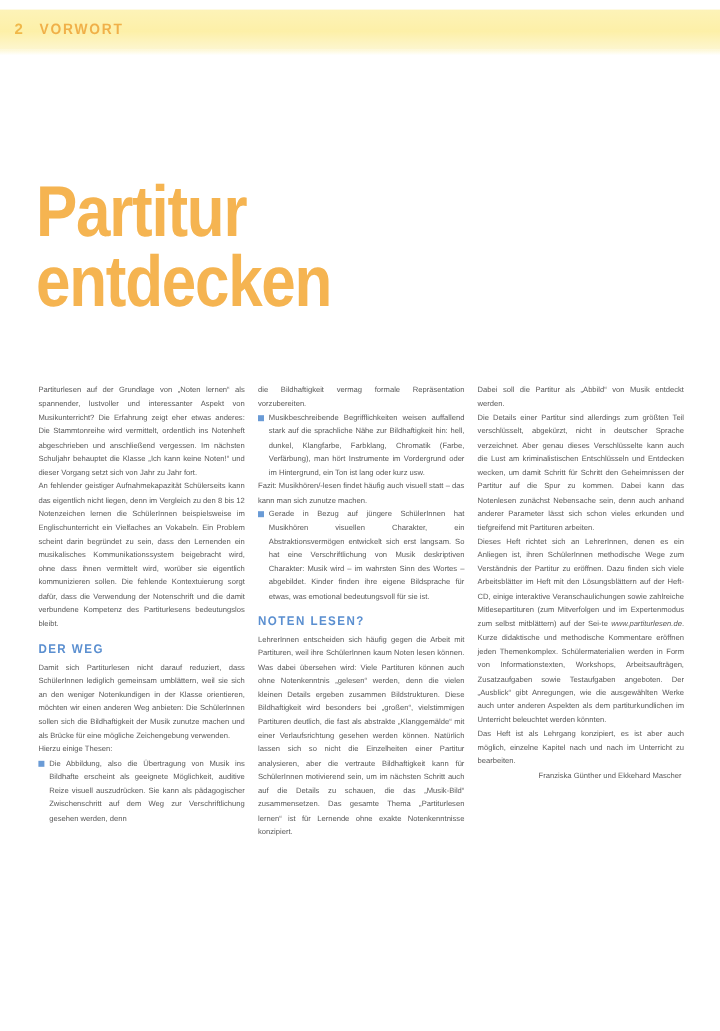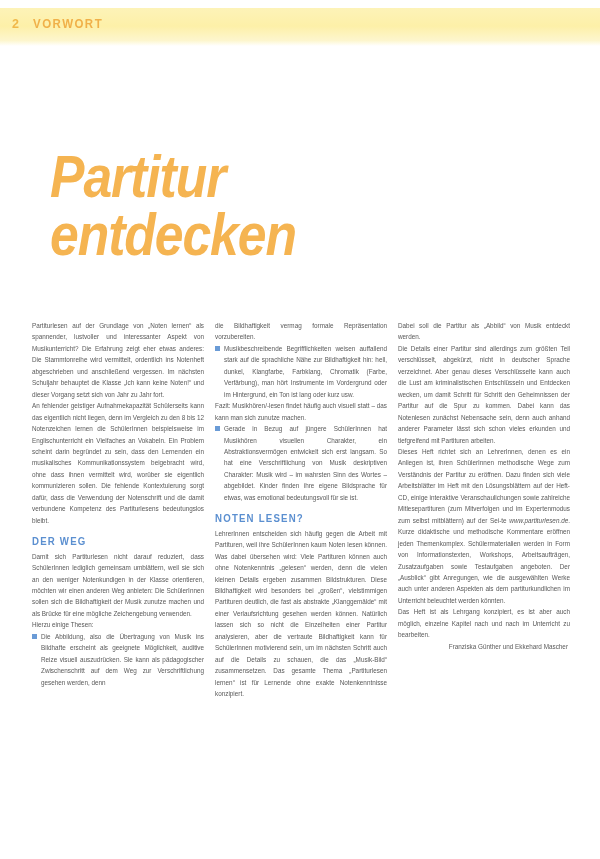--- a/index.html
+++ b/index.html
@@ -55,24 +55,23 @@
     color: #f0b049;
     letter-spacing: 1.6px;
     font-stretch: condensed;
     transform: scaleX(0.92);
     transform-origin: left center;
   }
 
   
   .title-block {
     position: absolute;
-    left: 50px;
+    left: 30px;
     top: 148px;
     width: 420px;
-    font-style: italic;
   }
   .title-line {
     font-size: 60px;
     line-height: 0.97;
     font-weight: bold;
     color: #f5b451;
     letter-spacing: -1.2px;
     transform: scaleX(0.86);
     transform-origin: left center;
     white-space: nowrap;

